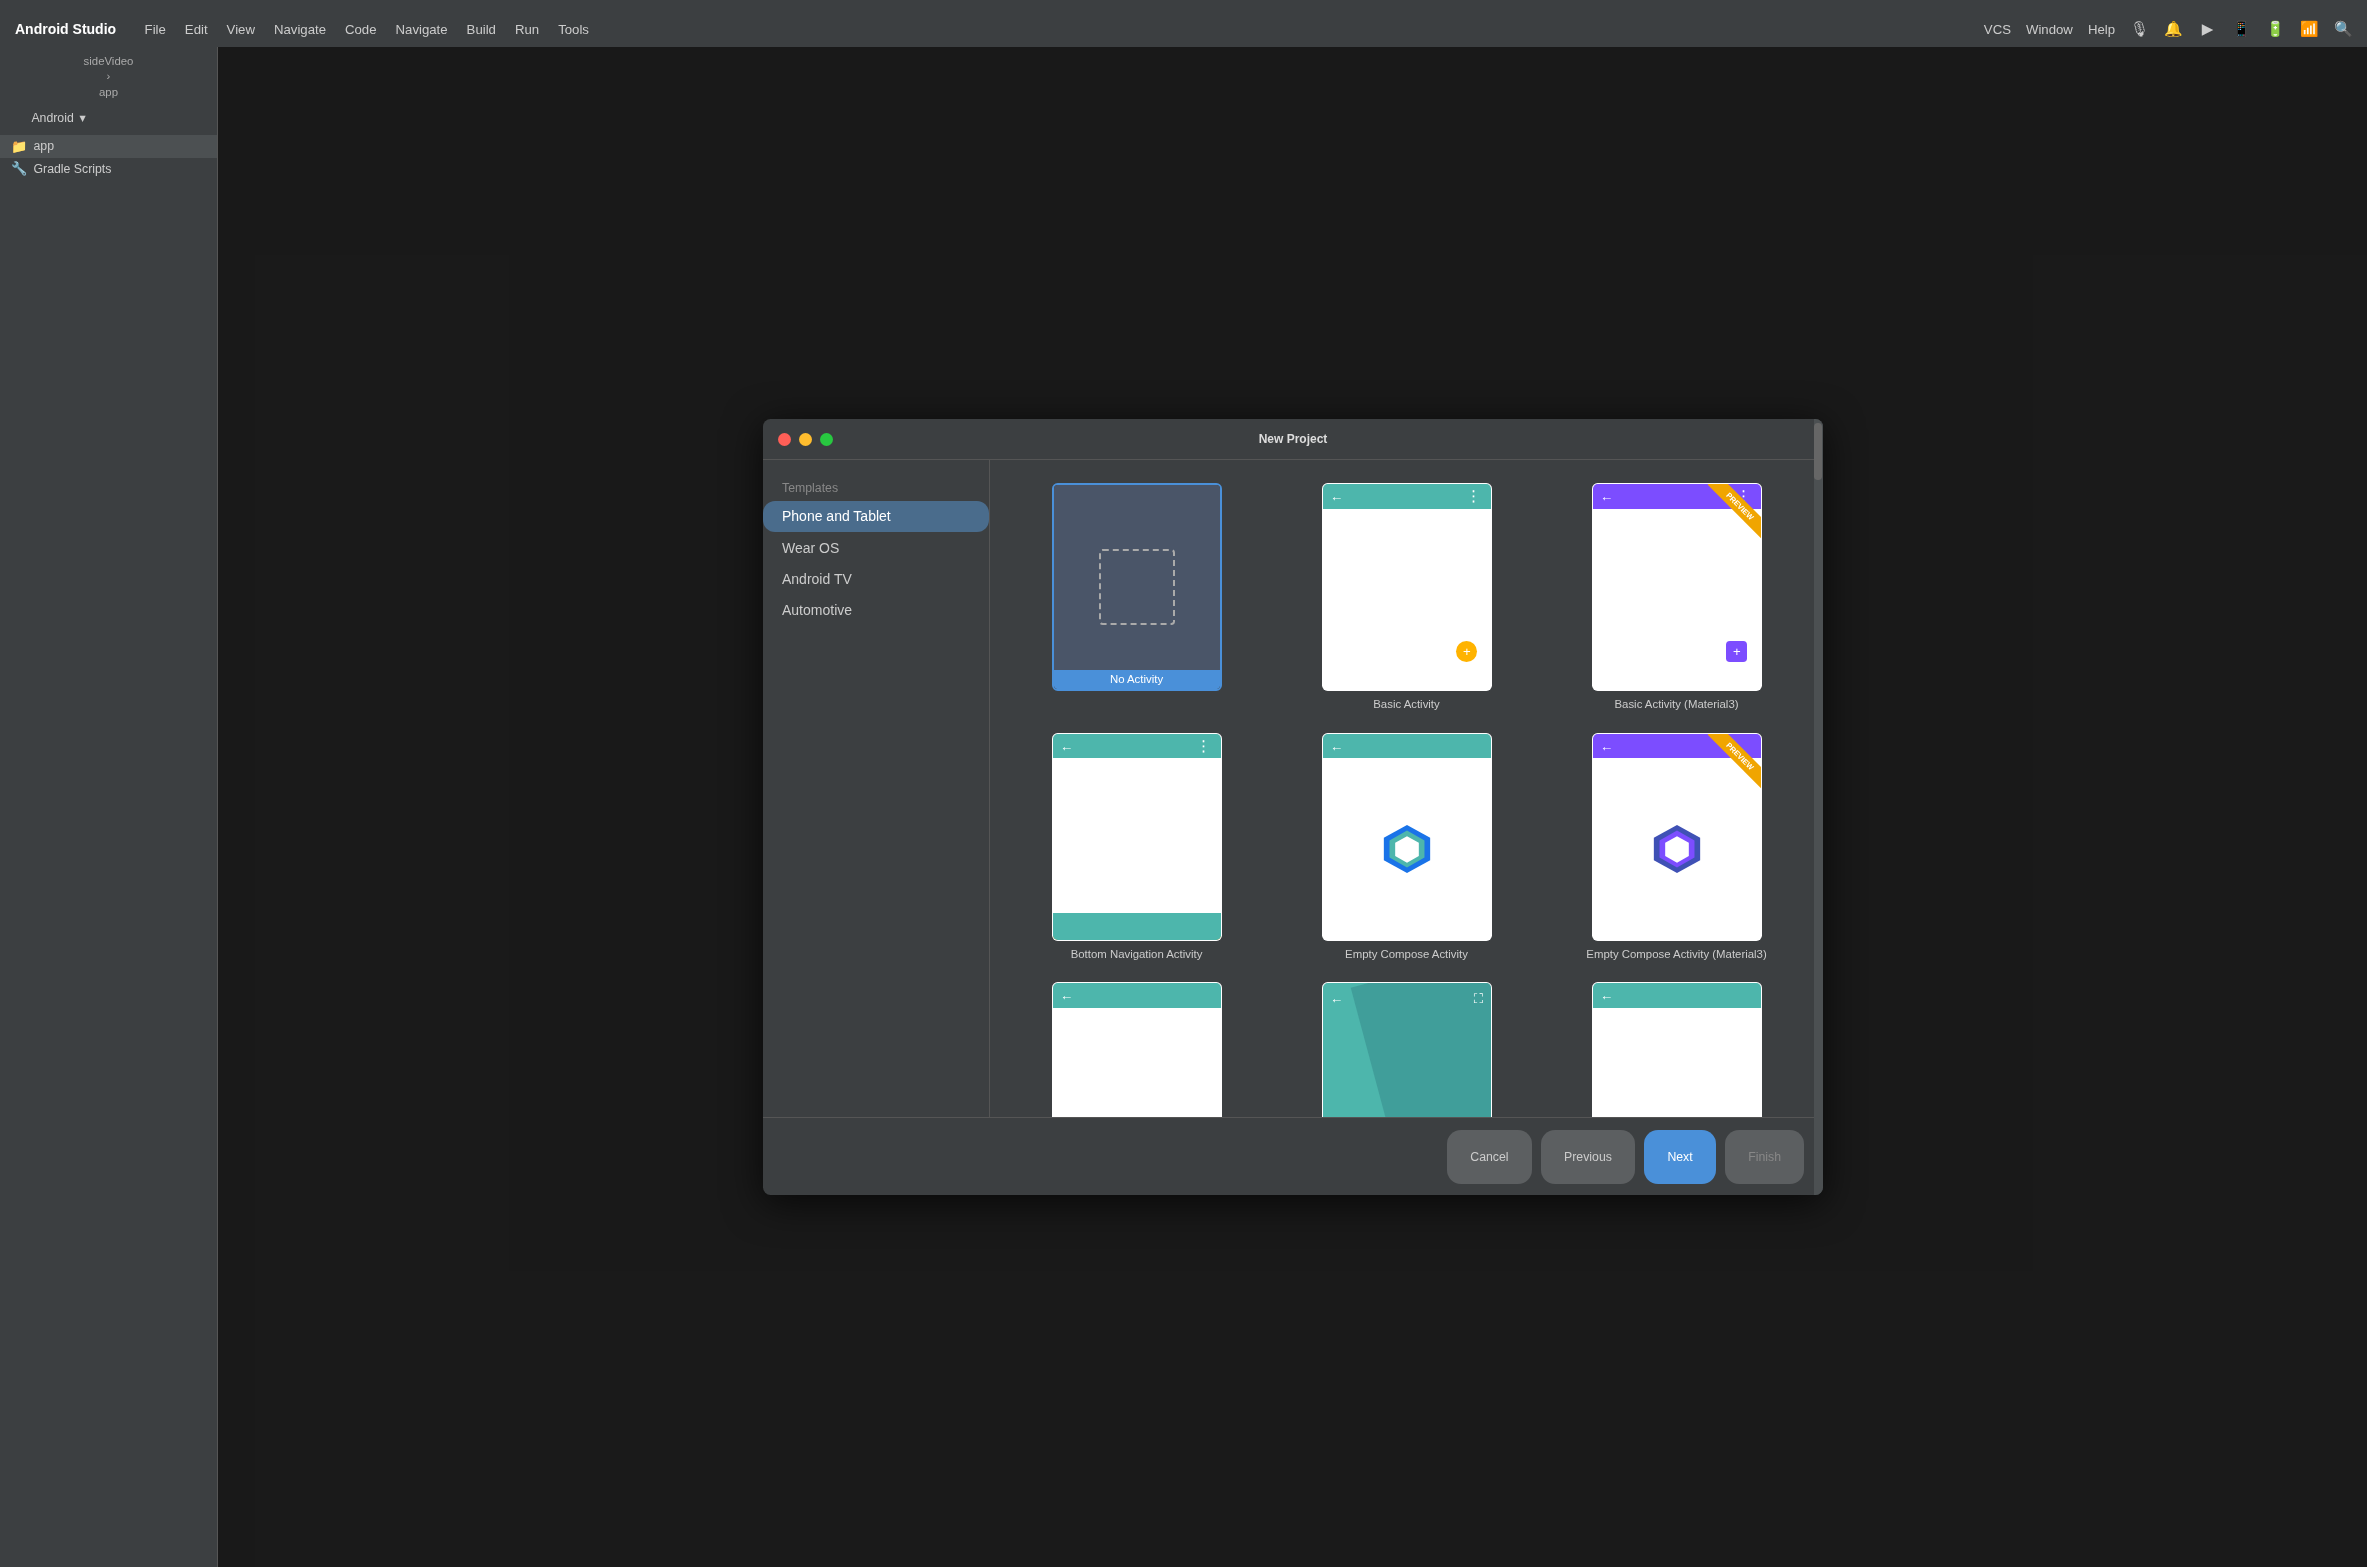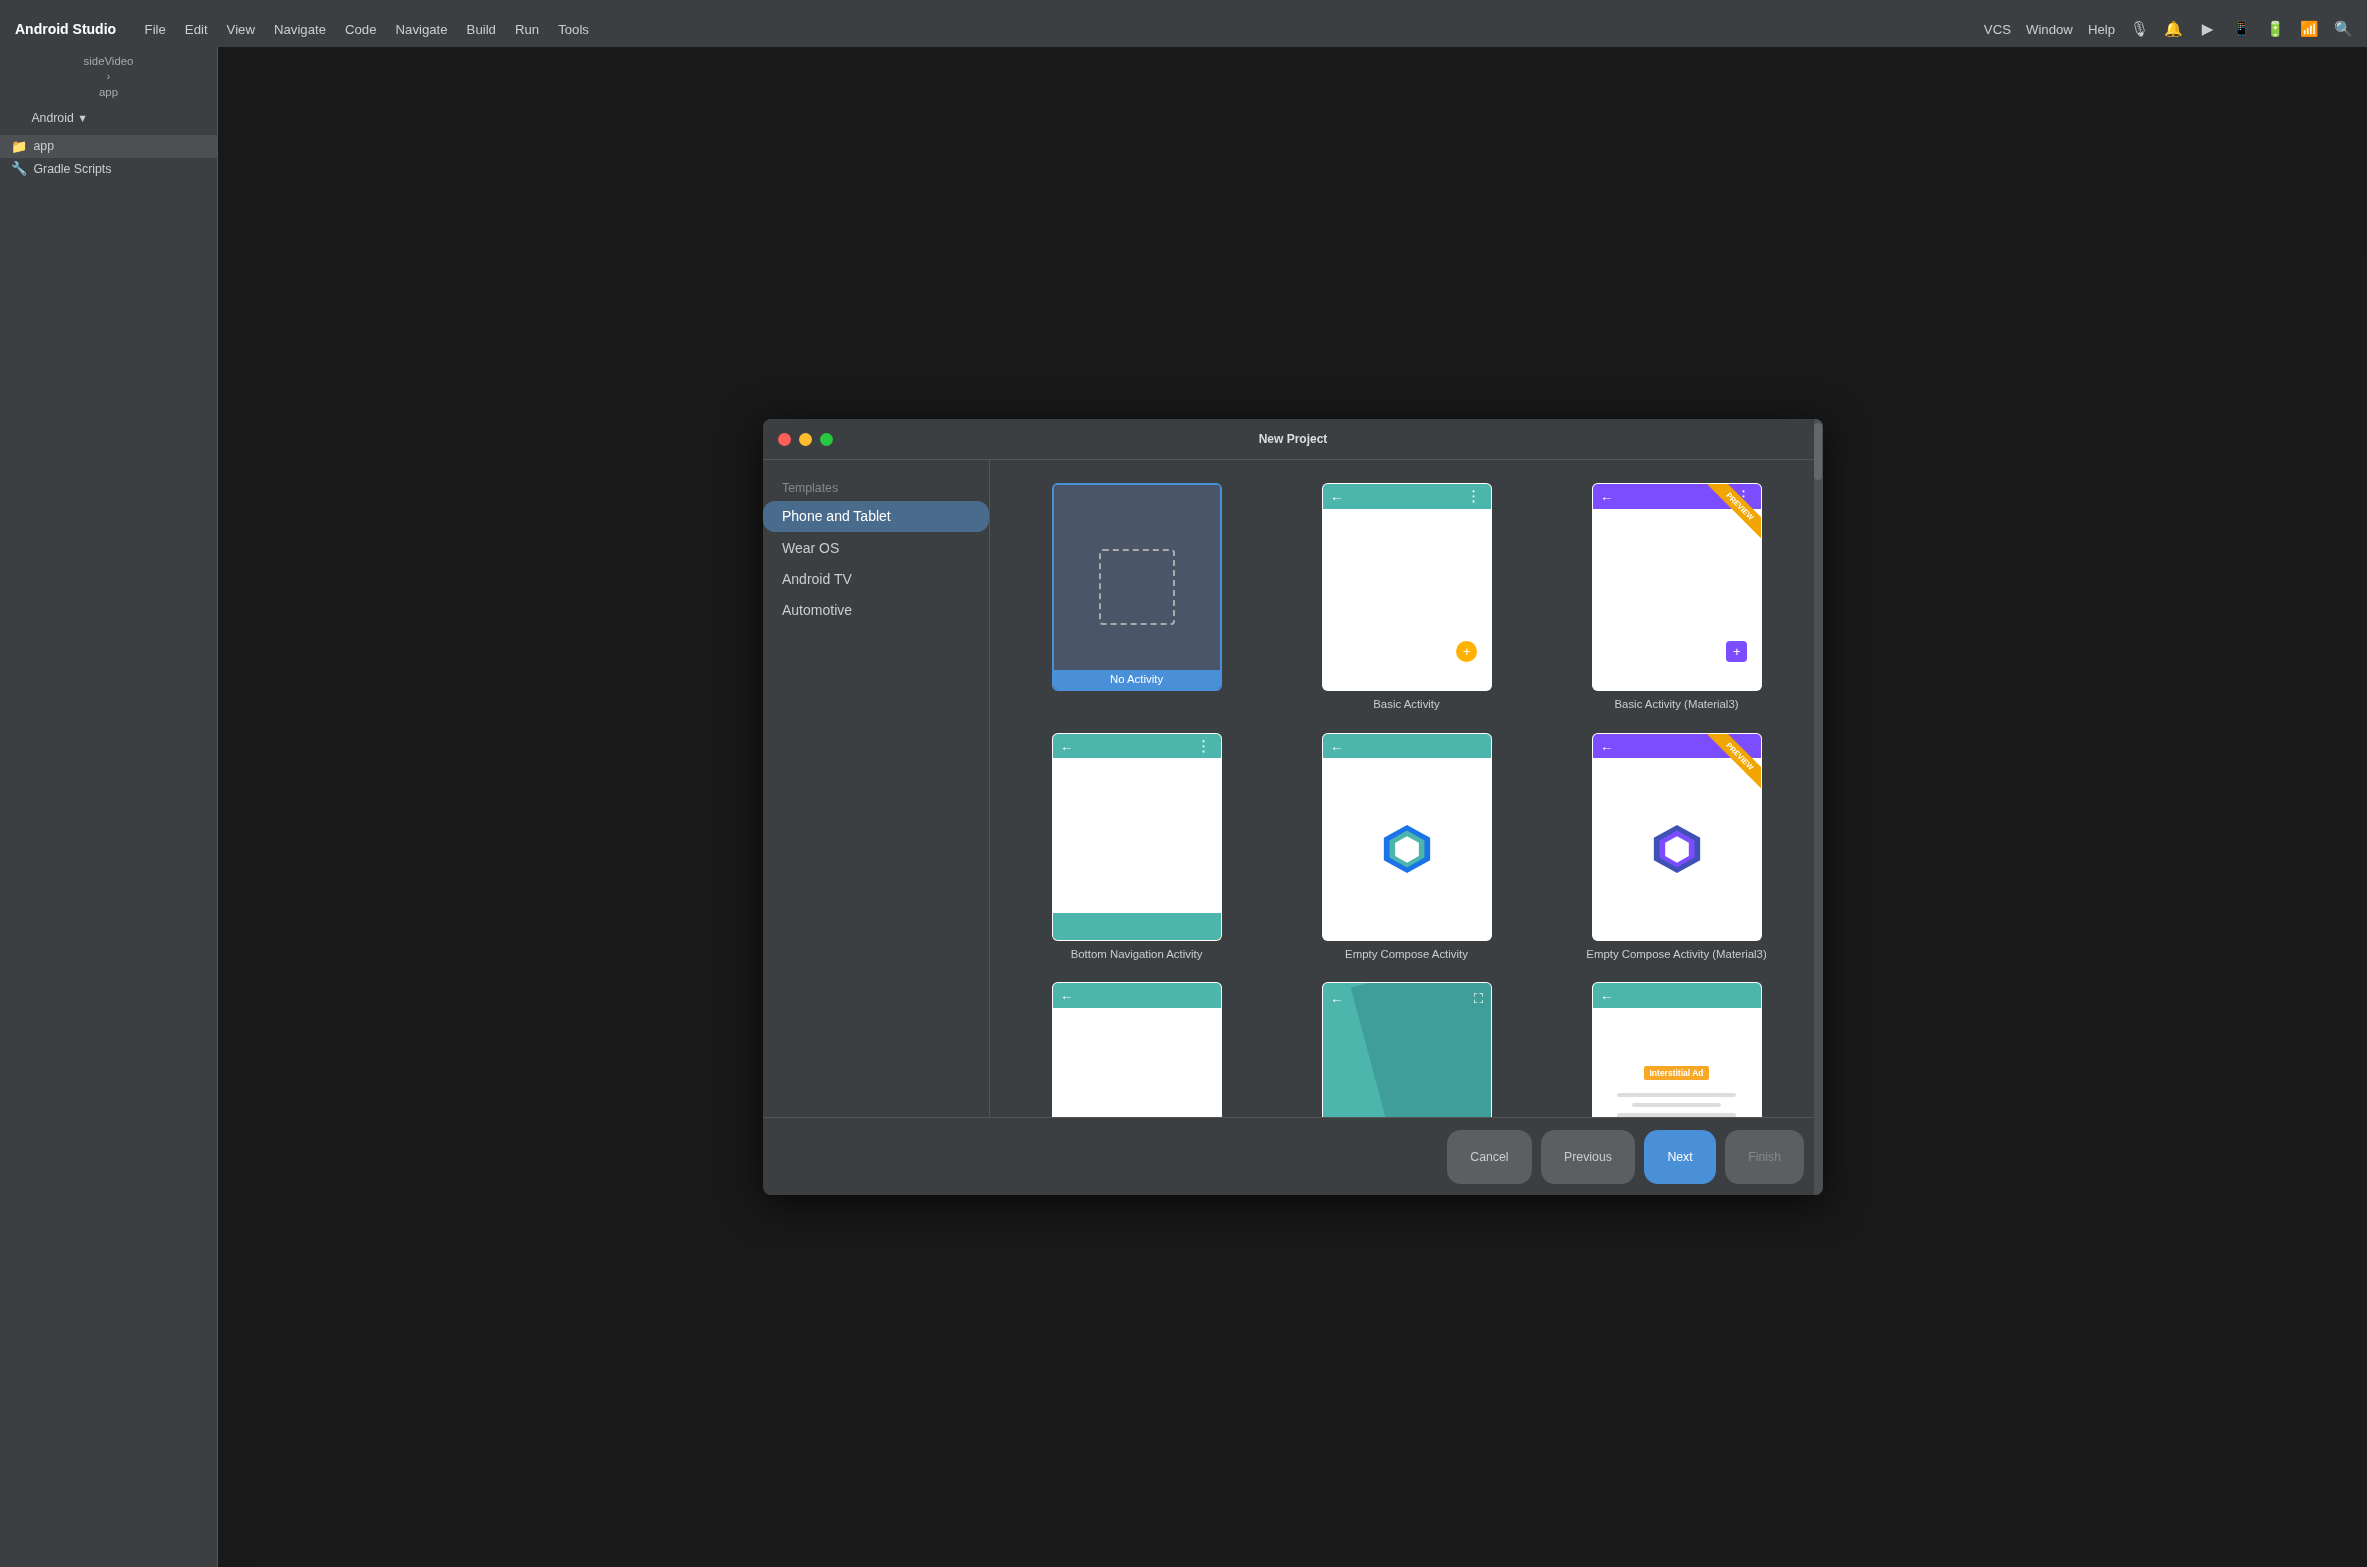--- a/index.html
+++ b/index.html
@@ -622,27 +622,20 @@
                 </div>
               </div>
 
             </div>
 
             <div class="template-card">
               <div class="template-preview" style="overflow: hidden; position: relative; background: #fff;">
                 <div class="admob-topbar">
                   <span class="admob-back">←</span>
                 </div>
-                <div class="admob-content">
-                  <div class="admob-ad-badge">Interstitial Ad</div>
-                  <div class="admob-line"></div>
-                  <div class="admob-line admob-line-short"></div>
-                  <div class="admob-line"></div>
-                  <div class="admob-line admob-line-short"></div>
-                </div>
               </div>
 
             </div>
 
           </div>
         </div>
 
         <div class="dialog-scrollbar">
           <div class="dialog-scrollbar-thumb"></div>
         </div>

